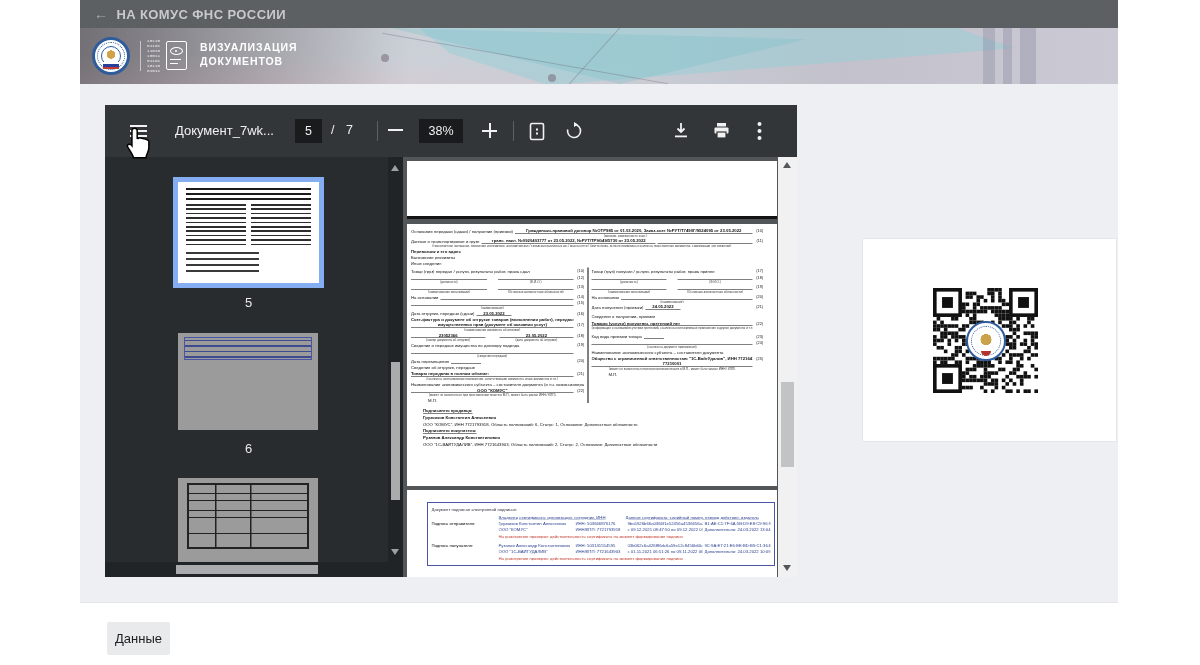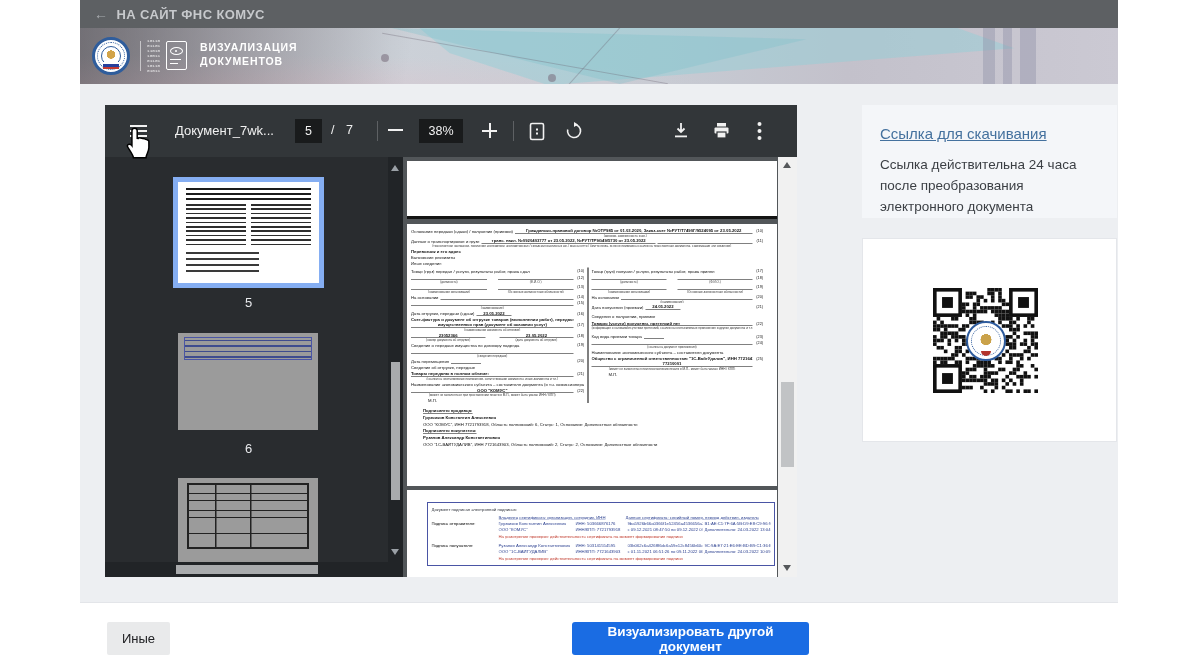--- a/index.html
+++ b/index.html
@@ -151,21 +151,21 @@
 </style>
 </head>
 <body>
 
 <div class="page">
   <div class="wrapper">
 
     <div class="topbar">
       <div class="backlink">
         <span class="arr">←</span>
-        <span>НА САЙТ ФНС КОМУС</span>
+        <span>НА КОМУС ФНС РОССИИ</span>
       </div>
     </div>
 
     <div class="banner">
       <div class="poly1"></div>
       <div class="poly2"></div>
       <div class="tline" style="left:300px;top:30px;width:290px;transform:rotate(10deg);"></div>
       <div class="tline" style="left:440px;top:38px;width:130px;transform:rotate(-48deg);"></div>
       <div class="node" style="left:301px;top:26px;"></div>
       <div class="node" style="left:468px;top:46px;"></div>
@@ -607,24 +607,20 @@
           </div>
           <div class="vsb-main">
             <div class="tri dark up" style="left:5px;top:5px;"></div>
             <div class="thumb" style="top:225px;height:85px;"></div>
             <div class="tri dark down" style="left:5px;top:408px;"></div>
           </div>
         </div>
       </div>
     </div>
 
-    <div class="sidebox1">
-      <span class="dl-link">Ссылка для скачивания</span>
-      <div class="dl-note">Ссылка действительна 24 часа после преобразования электронного документа</div>
-    </div>
     <div class="sidebox2">
       <div class="qrwrap">
         <svg id="qrsvg" width="105" height="105">
             <rect x="54.31" y="0.00" width="3.62" height="3.62" fill="#111"></rect>
             <rect x="57.93" y="0.00" width="3.62" height="3.62" fill="#111"></rect>
             <rect x="61.55" y="0.00" width="3.62" height="3.62" fill="#111"></rect>
             <rect x="65.17" y="0.00" width="3.62" height="3.62" fill="#111"></rect>
             <rect x="32.59" y="3.62" width="3.62" height="3.62" fill="#111"></rect>
             <rect x="36.21" y="3.62" width="3.62" height="3.62" fill="#111"></rect>
             <rect x="39.83" y="3.62" width="3.62" height="3.62" fill="#111"></rect>
@@ -901,19 +897,18 @@
             <rect x="9.051724137931034" y="85.08620689655172" width="10.862068965517242" height="10.862068965517242" fill="#111"></rect>
           </svg>
         <div class="qremblem">
           <div class="inner"></div>
             <div class="redarc"></div>
         </div>
       </div>
     </div>
   </div>
 
-  <button class="btn-back">Иные</button>
-  <button class="btn-blue">Визуализировать другой документ</button>
+  <button class="btn-back">Данные</button>
 
   <svg class="cursor" width="28" height="32" viewBox="0 0 24 28">
     <path d="M9 1 C10.3 1 11.3 2 11.3 3.3 L11.3 10 L12.2 10.1 C12.4 9.2 16 9.4 16 10.6 C16.3 9.8 19 10.1 19 11.4 C19.2 10.9 21.5 11.3 21.5 12.6 L21.5 18 C21.5 22 19 24 19 27 L8 27 C8 24.5 4 19.5 3 17.5 C2 15.5 4.5 14 6.5 16 L6.7 16.3 L6.7 3.3 C6.7 2 7.7 1 9 1 Z" fill="#fff" stroke="#000" stroke-width="1.3"></path>
   </svg>
 </div>
 
 </body></html>

